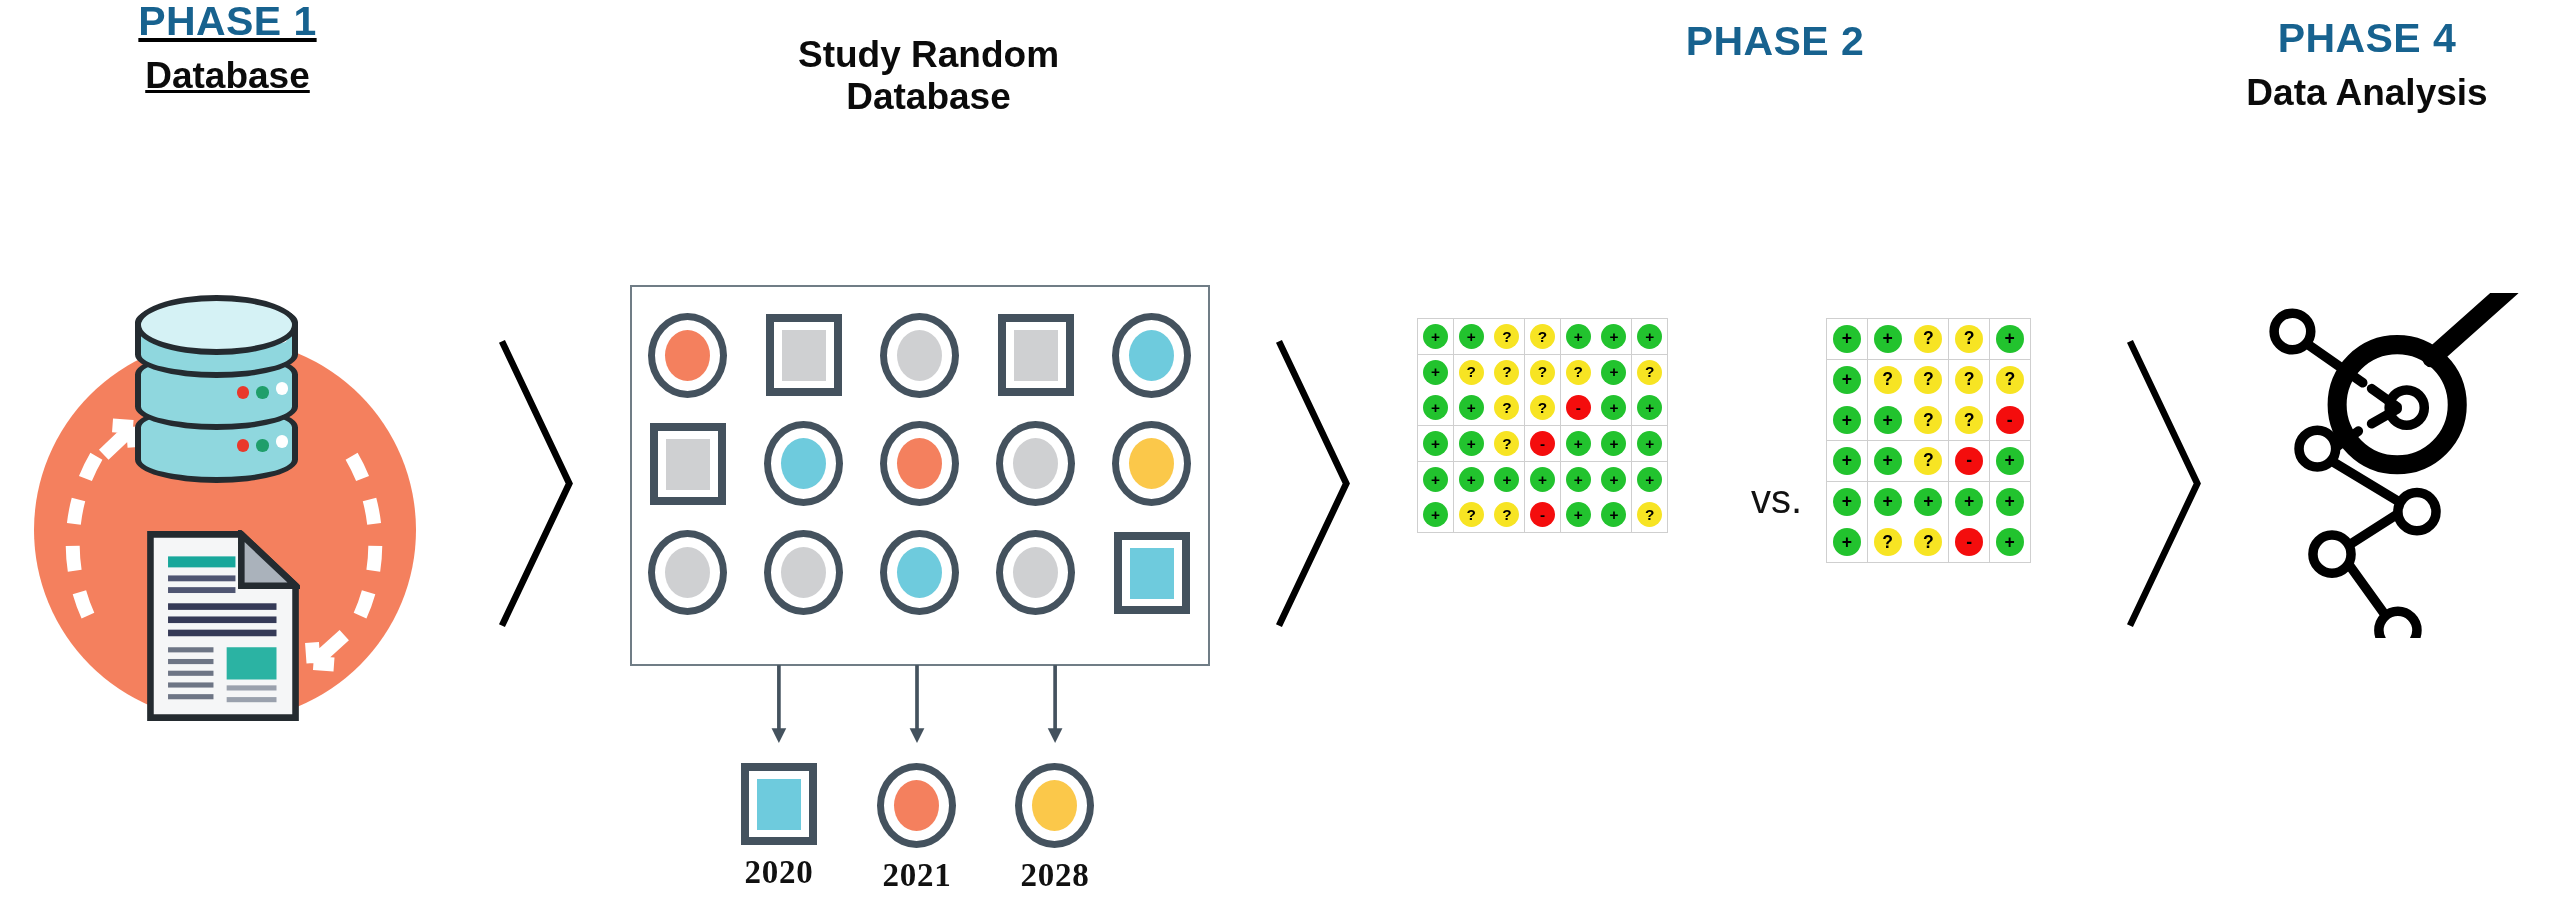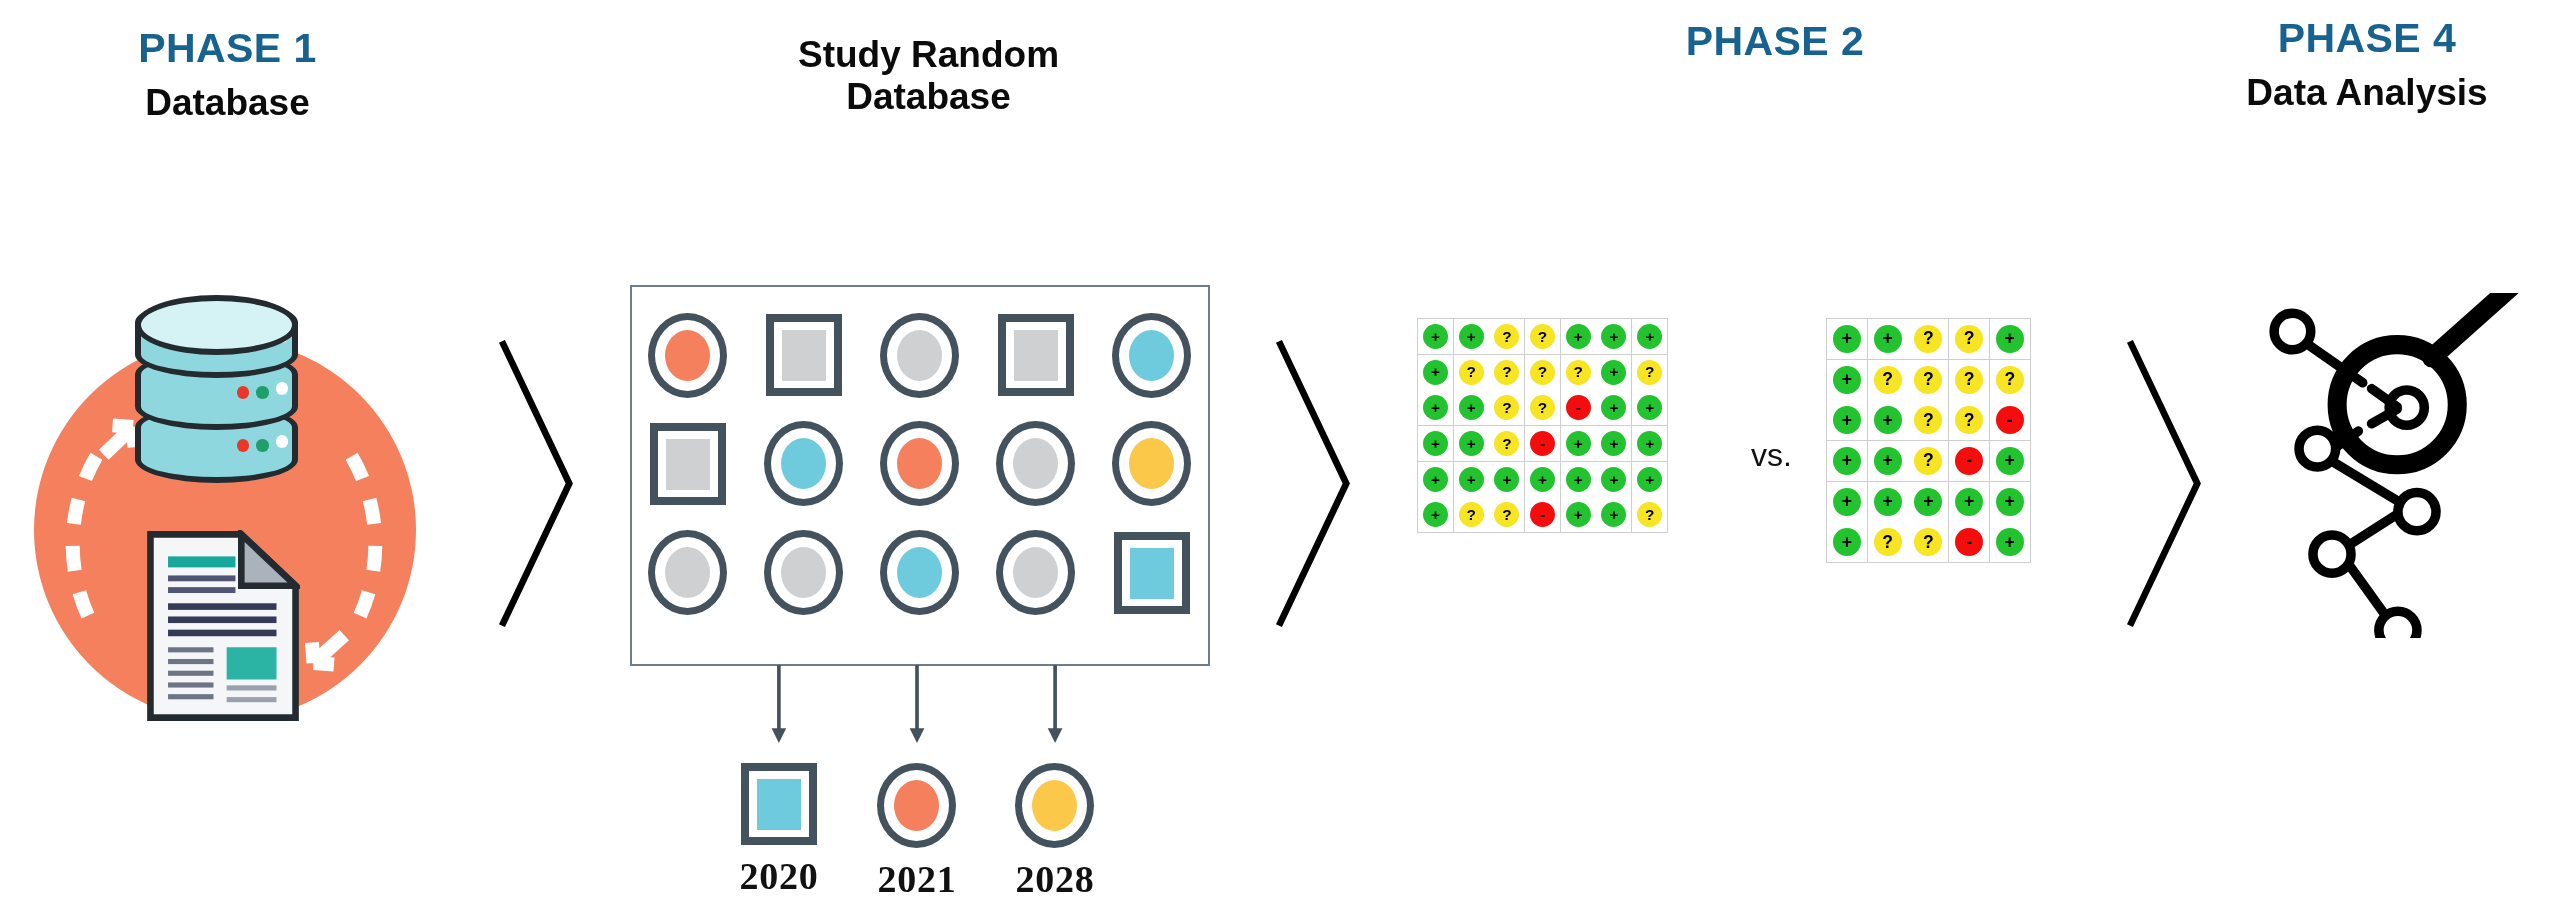--- a/index.html
+++ b/index.html
@@ -56,52 +56,53 @@
   }
   .sh-circle .inner{border-radius:50%;}
   .sh-square{
     position:absolute;border:8.8px solid #44525e;box-sizing:border-box;background:#fff;
     display:flex;align-items:center;justify-content:center;
   }
 
   .p2-arrow{position:absolute;}
   .p2-legend{position:absolute;text-align:center;}
   .p2-year{
-    font-size:38px;font-weight:bold;color:#111;margin-top:8.8px;
+    font-size:33px;font-weight:bold;color:#111;margin-top:8.8px;
     font-family:"Liberation Serif", serif;letter-spacing:0.7px;
   }
 
   
   .rob-grid{position:absolute;display:grid;background:#cfcfcf;gap:0.7px;
             border:0.7px solid #cfcfcf;box-sizing:content-box;}
   .rob-cell{
     background:#ffffff;display:flex;align-items:center;justify-content:center;
   }
   .rob-dot{
     border-radius:50%;display:flex;align-items:center;justify-content:center;
     font-weight:bold;color:#000;line-height:1;
   }
   .rob-vs{
-    position:absolute;font-size:32px;color:#111;font-weight:normal;
+    position:absolute;font-size:40px;color:#111;font-weight:normal;
     font-family:"Liberation Sans", sans-serif;
+    margin-top:40px;
   }
 
   
   .p4-art{position:absolute;}
 
   .scopus-label{
     position:absolute;text-align:center;font-size:34px;font-weight:bold;color:#0b0b0b;
   }
 </style>
 </head>
 <body>
 
 <div class="stage">
 
-  <div class="phase-col" style="left:0px;top:28px;width:455px;">
+  <div class="phase-col" style="left:0px;top:1px;width:455px;text-decoration:underline;">
     <div class="phase-kicker">PHASE 1</div>
     <div class="phase-title">
       <div>Database</div>
     </div>
   </div>
 
   <div class="phase-col" style="left:701px;top:20.5px;width:455px;">
     <div class="phase-title">
       <div>Study Random</div>
       <div>Database</div>

